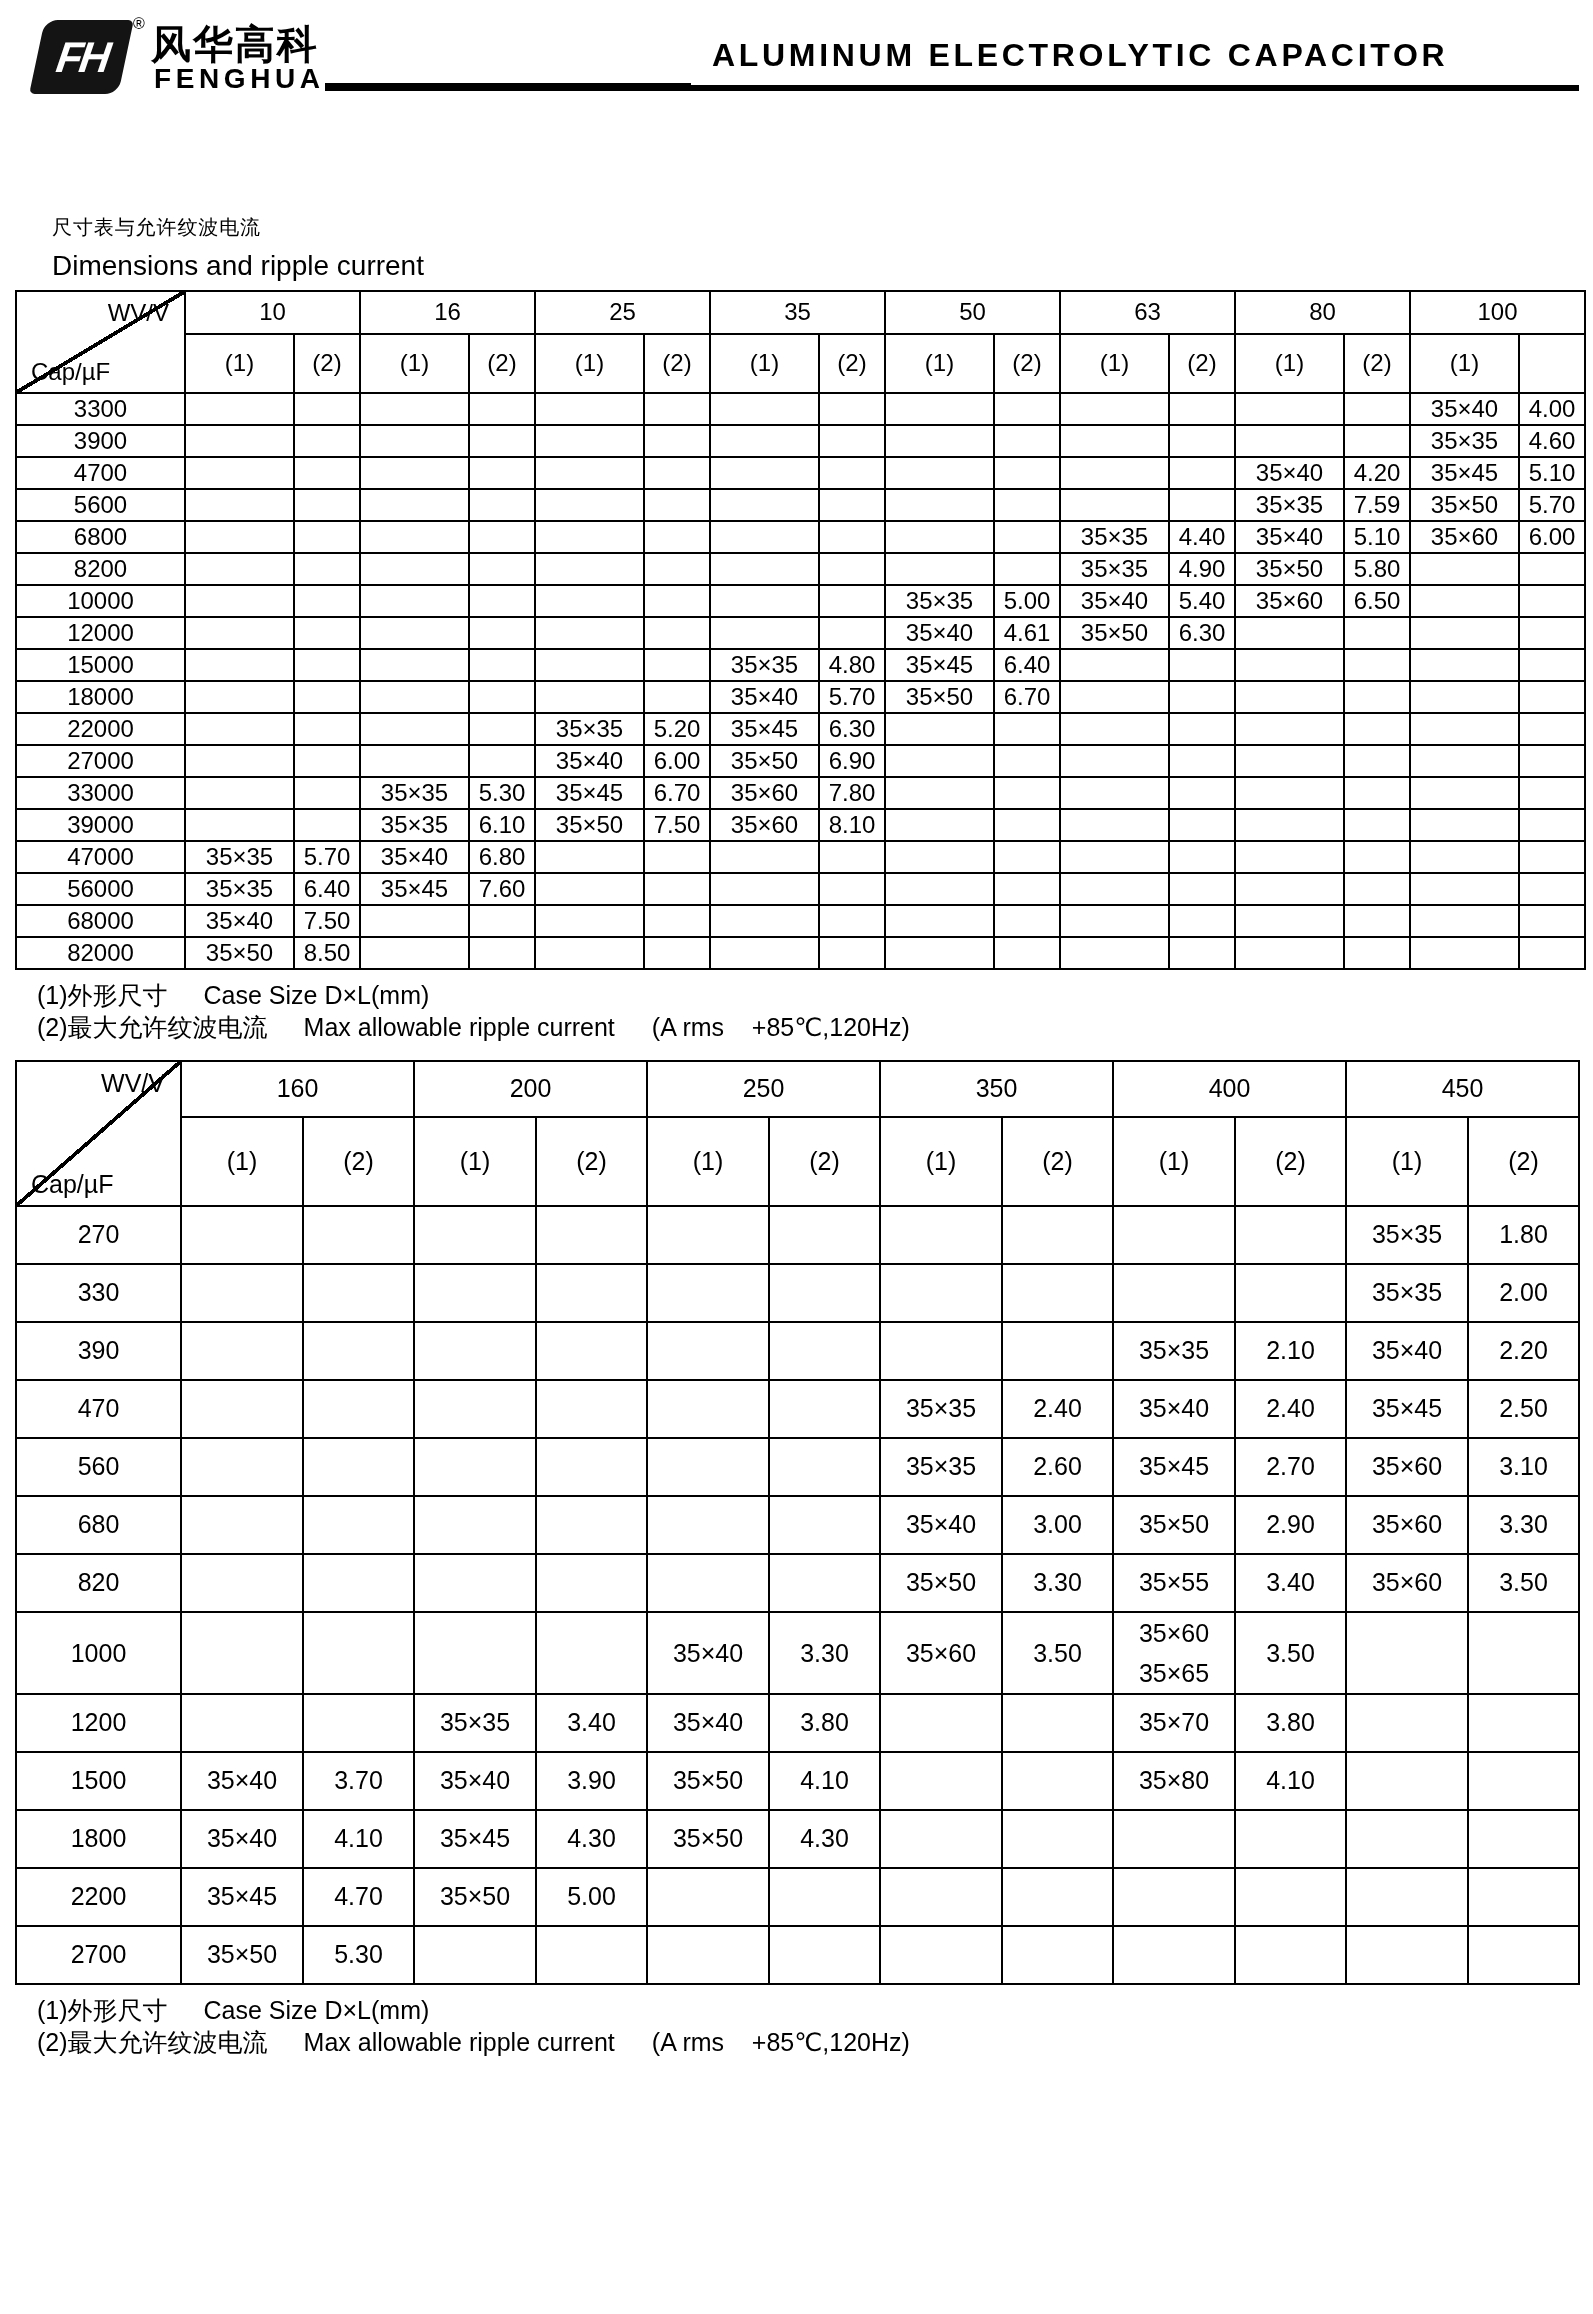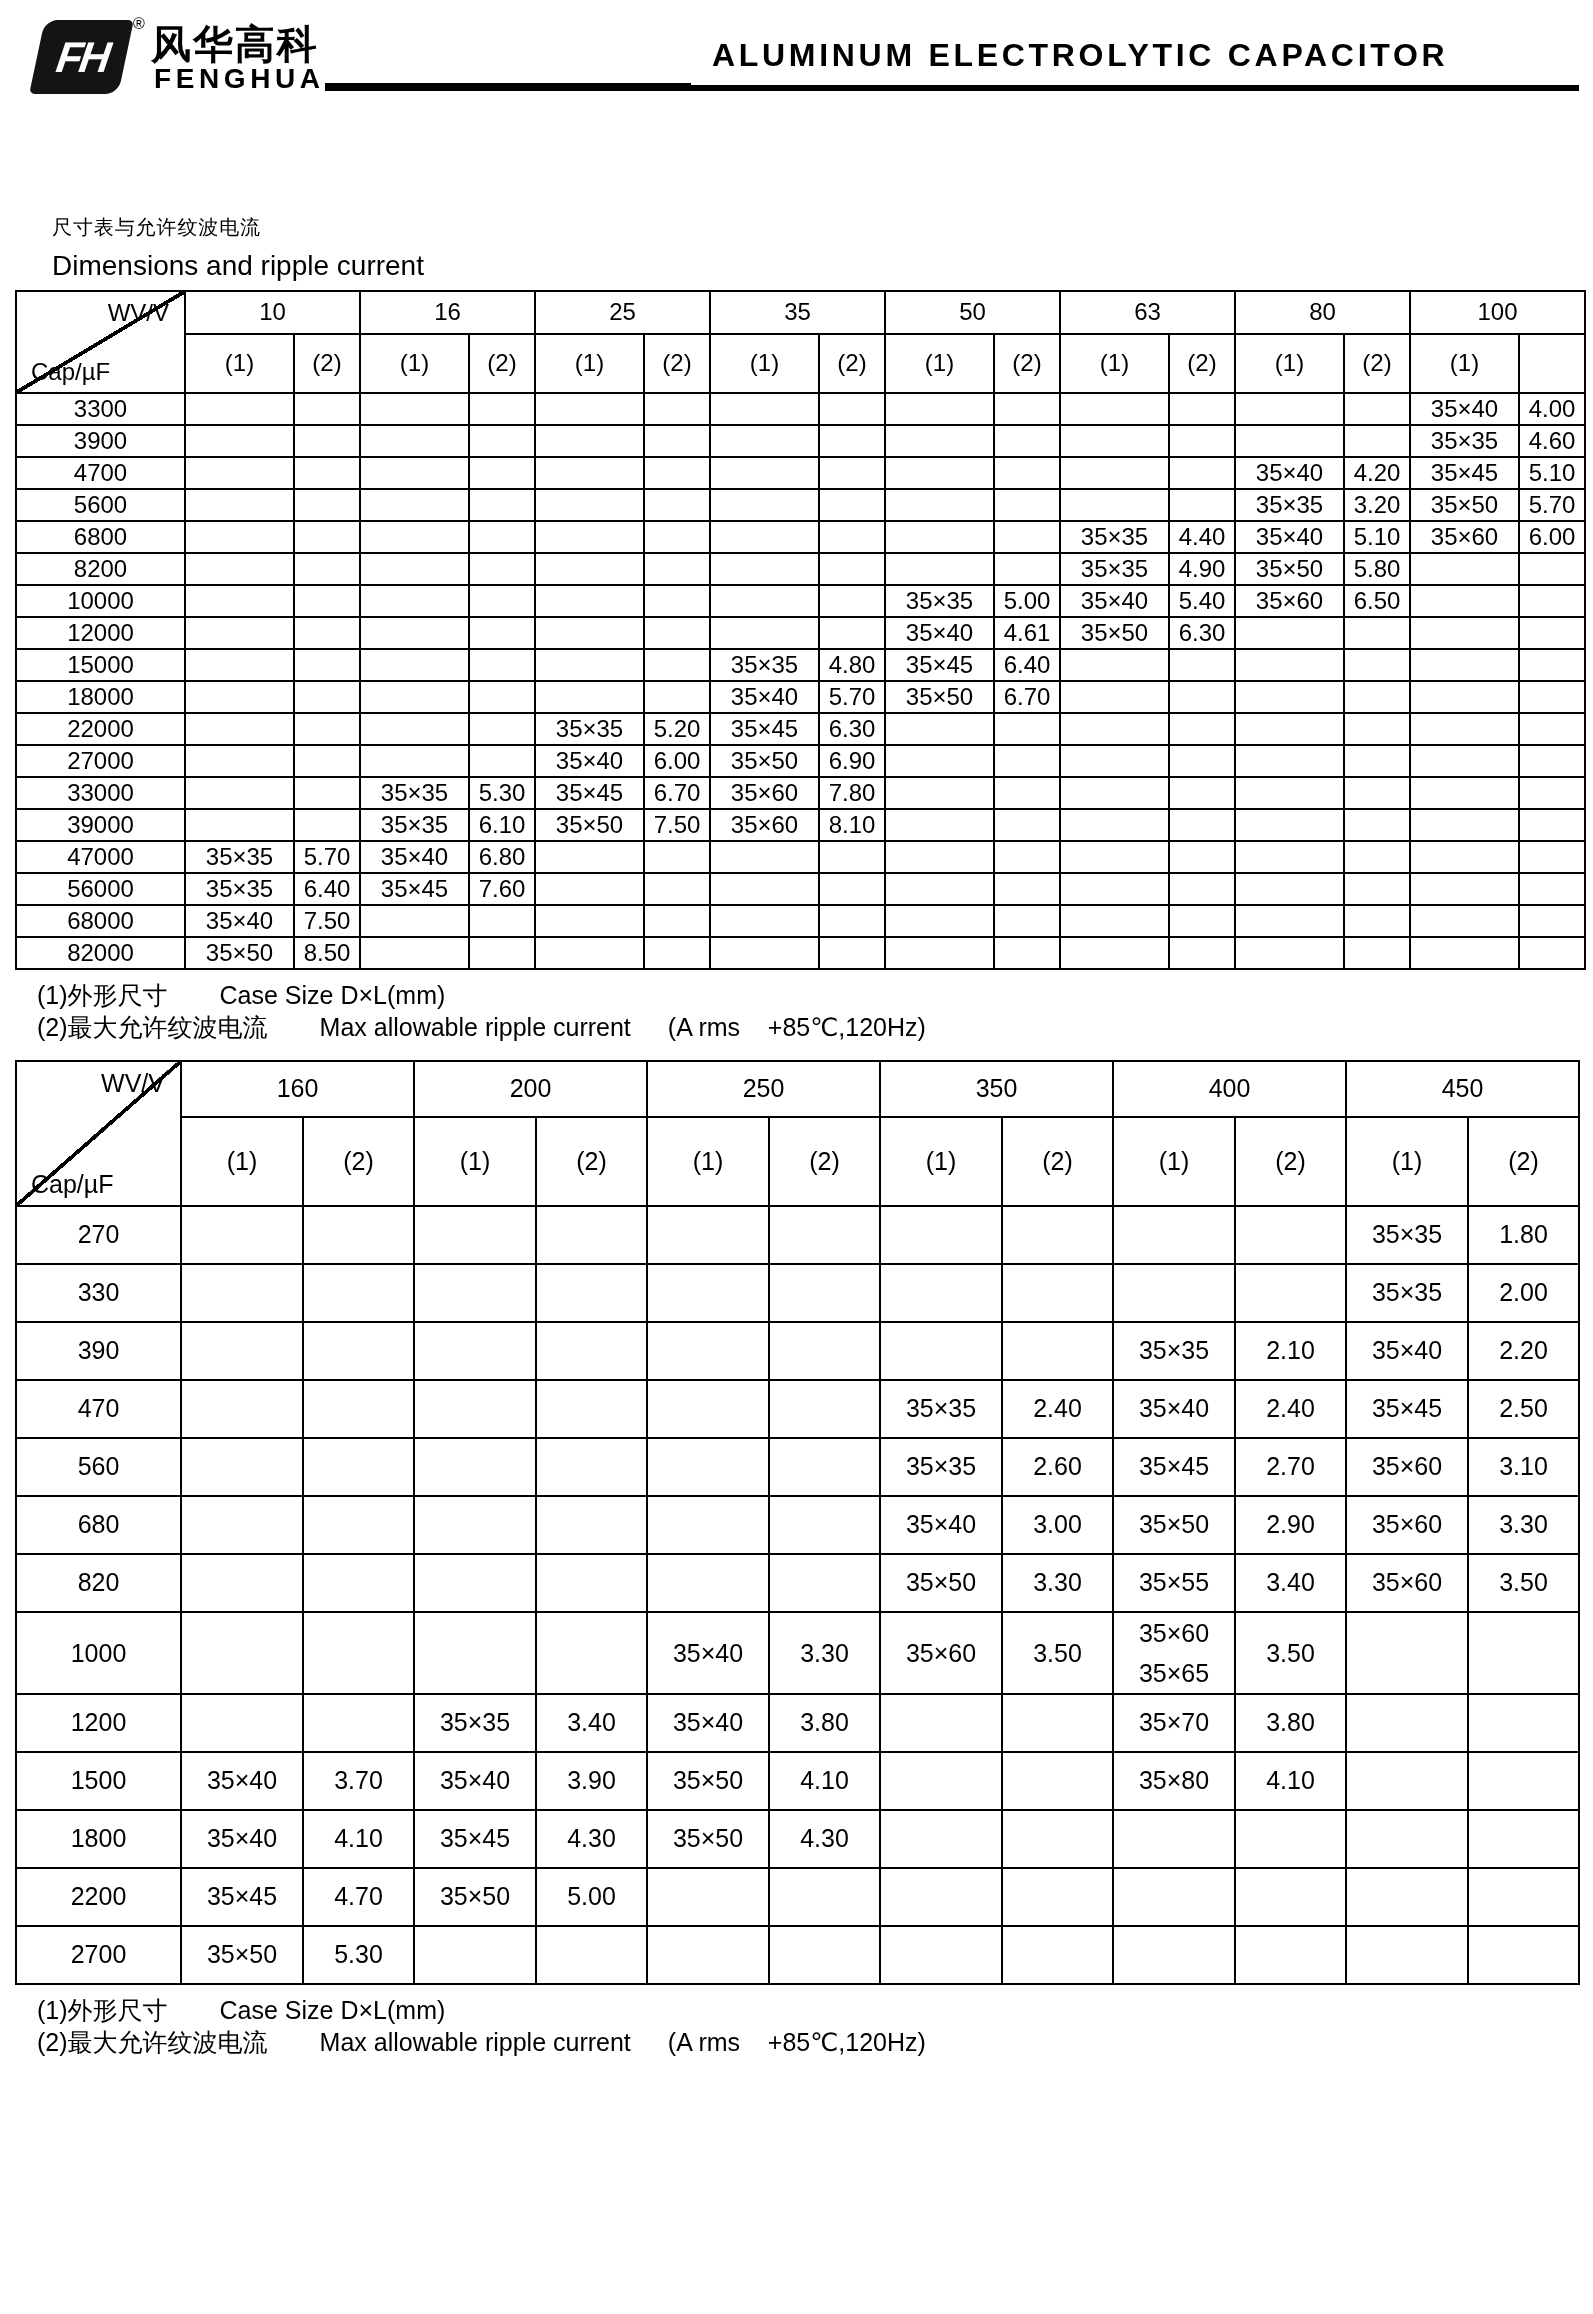--- a/index.html
+++ b/index.html
@@ -36,21 +36,21 @@
   .t2 tr.subhdr{height:89px;}
   .t2 tr.tall{height:78px;line-height:1.6;}
   .corner{position:relative;background-image:linear-gradient(to bottom right,
           transparent calc(50% - 1.9px),#000 calc(50% - 1.9px),#000 calc(50% + 1.9px),transparent calc(50% + 1.9px));}
   .corner .wv{position:absolute;top:7.4px;right:15px;}
   .corner .cap{position:absolute;bottom:5.6px;left:14px;text-align:right;}
 
   
   .notes{margin:9.3px 0 0 37px;font-size:25px;}
   .note{line-height:32px;white-space:nowrap;}
-  .n-en{margin-left:52px;}
+  .n-en{margin-left:36px;}
   .n-cond{margin-left:37px;white-space:pre;}
 </style>
 </head>
 <body>
 
 <div class="page">
 
   <div class="hdr">
     <div class="mark">
       <span>FH</span>
@@ -181,21 +181,21 @@
           <td></td>
           <td></td>
           <td></td>
           <td></td>
           <td></td>
           <td></td>
           <td></td>
           <td></td>
           <td></td>
           <td>35×35</td>
-          <td>3.20</td>
+          <td>7.59</td>
           <td>35×50</td>
           <td>5.70</td>
         </tr>
         <tr>
           <td>6800</td>
           <td></td>
           <td></td>
           <td></td>
           <td></td>
           <td></td>

